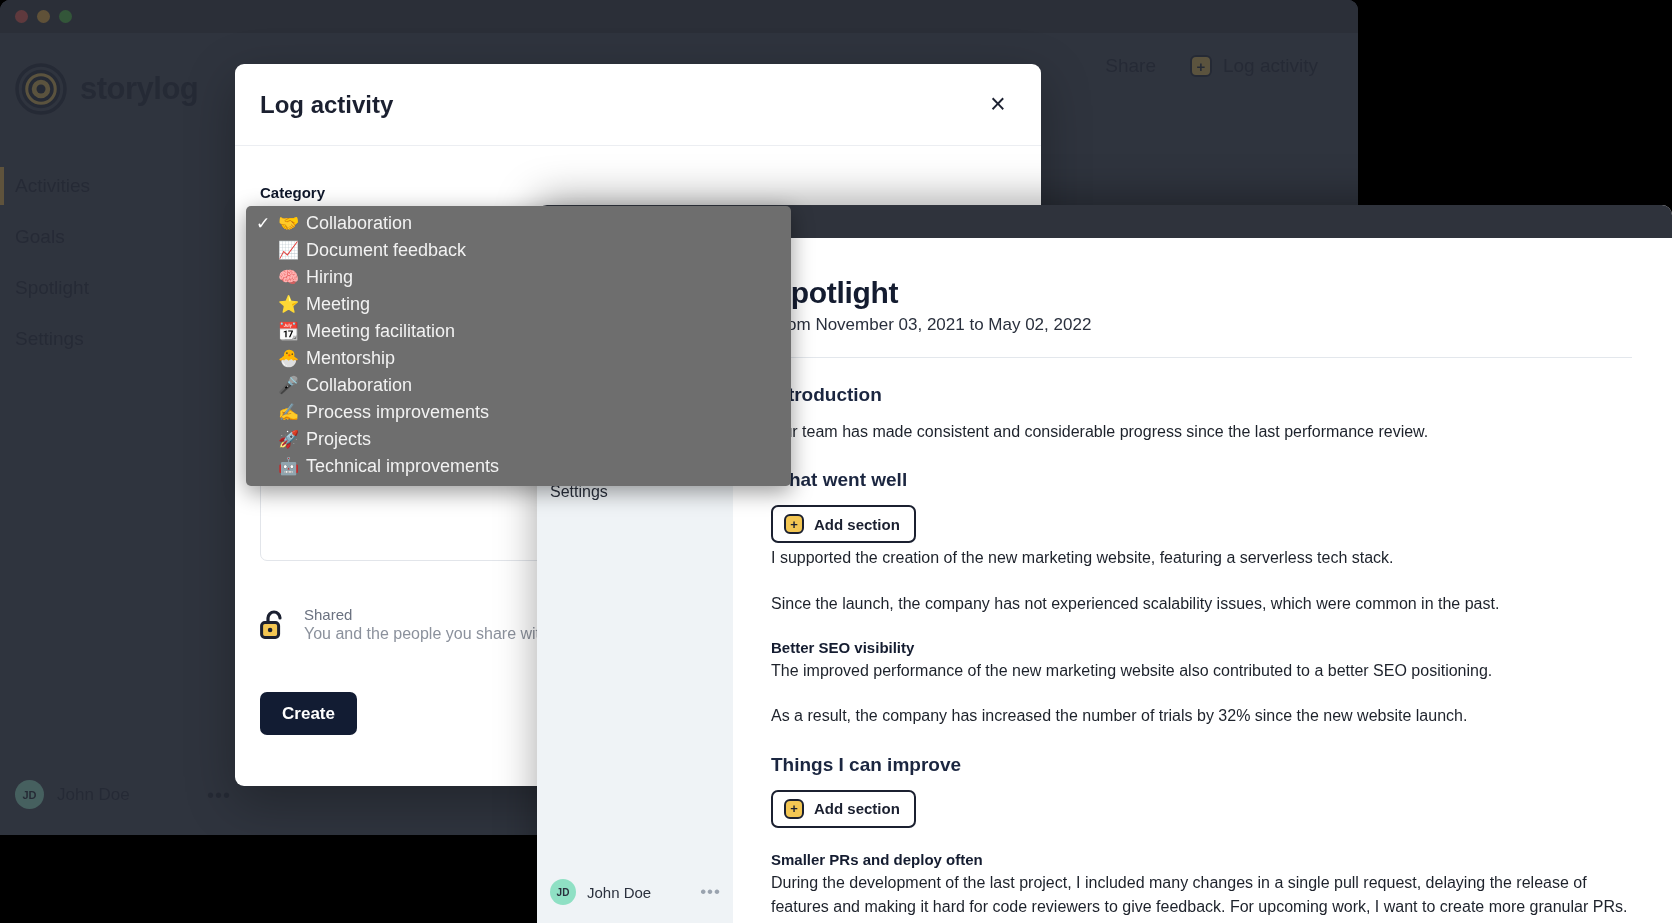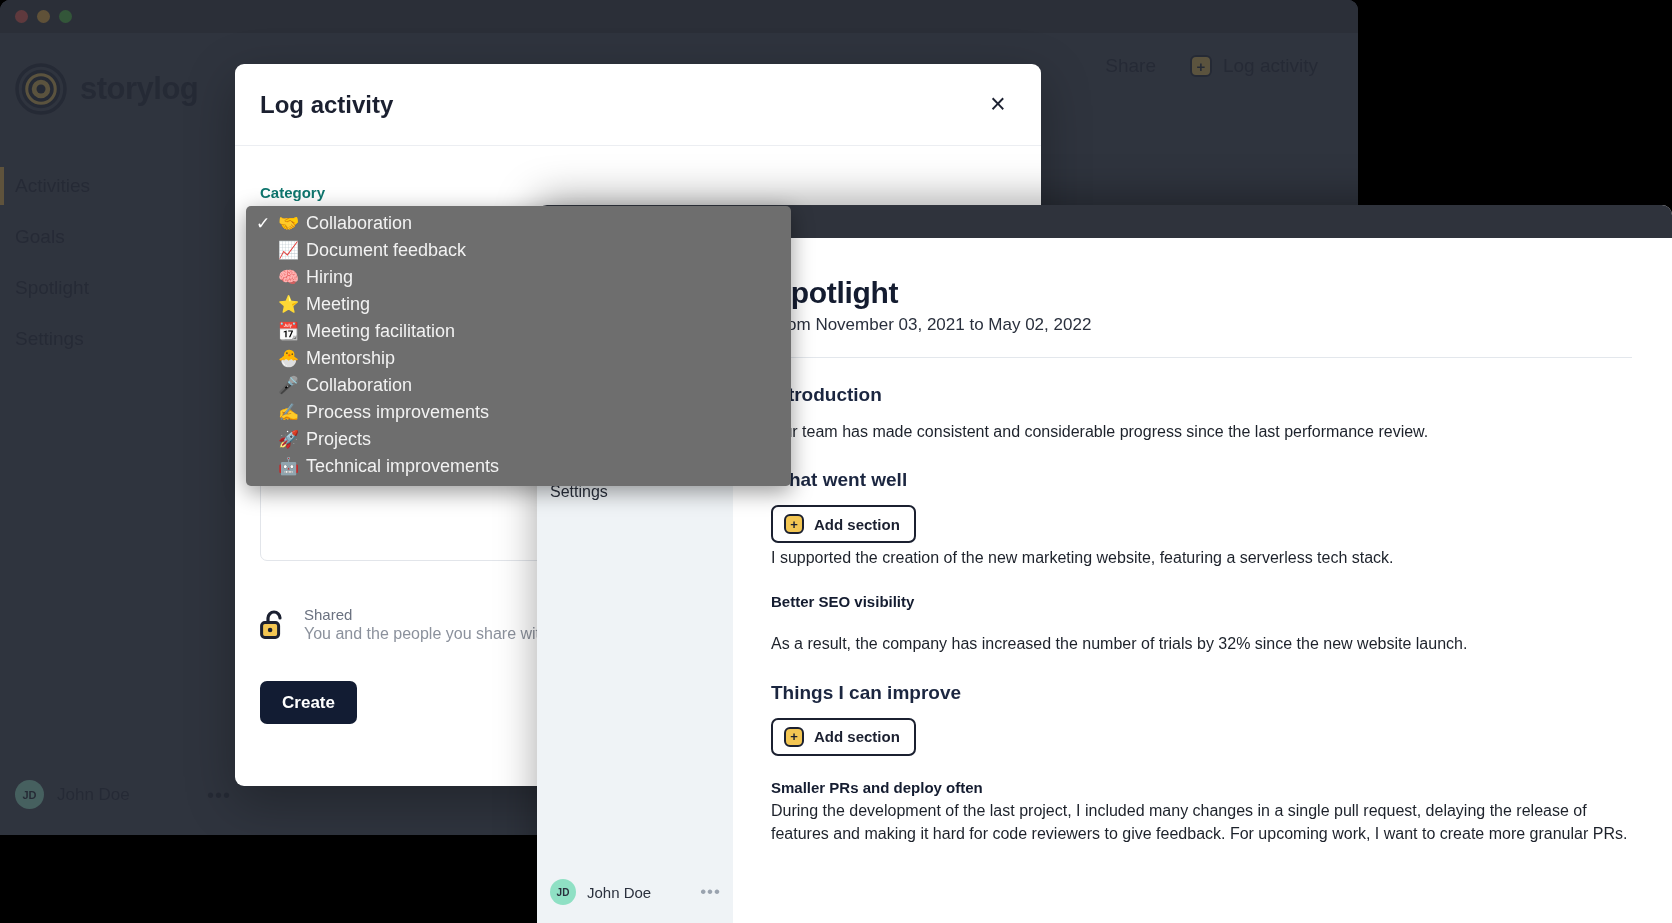--- a/index.html
+++ b/index.html
@@ -84,31 +84,31 @@
     height: 82px; display: flex; align-items: center;
     padding: 0 28px 0 25px; border-bottom: 1px solid #eceef2;
   }
   .modal-title { font-size: 24px; font-weight: 700; color: #1b2030; flex: 1; }
   .close-x {
     font-size: 27px; color: #1b2030; line-height: 1;
     width: 30px; height: 30px; display: flex; align-items: center; justify-content: center;
     font-weight: 300;
   }
   .modal-body { padding: 38px 25px 0 25px; }
-  .field-label { font-size: 15px; font-weight: 700; color: #0f766e; margin-bottom: 9px; }
+  .field-label { font-size: 15px; font-weight: 700; color: #0f172a; margin-bottom: 9px; }
   .textarea-box {
     margin-top: 250px;
     height: 110px; border: 1px solid #e2e5ea; border-radius: 7px; background: #fff;
   }
   .shared-row { display: flex; align-items: center; gap: 17px; margin-top: 45px; }
   .lock-icon { width: 27px; height: 32px; flex: 0 0 27px; }
   .shared-title { font-size: 15px; font-weight: 400; color: #6b7280; }
   .shared-sub { font-size: 16px; color: #8b919c; margin-top: 2px; }
   .create-btn {
-    margin-top: 38px; width: 97px; height: 43px;
+    margin-top: 49px; width: 97px; height: 43px;
     background: #121c33; color: #fff; border: none; border-radius: 7px;
     font-family: "Liberation Sans", sans-serif;
     font-size: 17px; font-weight: 700;
   }
 
   
   .dropdown {
     position: absolute; left: 246px; top: 206px;
     width: 545px;
     background: #6e6e6e;
@@ -349,21 +349,23 @@
 
         <div class="sec-head">Introduction</div>
         <div class="para">Our team has made consistent and considerable progress since the last performance review.</div>
 
         <div class="sec-head">What went well</div>
         <div class="add-section">
           <span class="add-plus">+</span>
           <span class="add-label">Add section</span>
         </div>
         <div class="sub-para">I supported the creation of the new marketing website, featuring a serverless tech stack.</div>
+        <div class="sub-para gap-para">Since the launch, the company has not experienced scalability issues, which were common in the past.</div>
         <div class="sub-head">Better SEO visibility</div>
+        <div class="sub-para">The improved performance of the new marketing website also contributed to a better SEO positioning.</div>
         <div class="sub-para gap-para">As a result, the company has increased the number of trials by 32% since the new website launch.</div>
 
         <div class="sec-head">Things I can improve</div>
         <div class="add-section">
           <span class="add-plus">+</span>
           <span class="add-label">Add section</span>
         </div>
         <div class="sub-head">Smaller PRs and deploy often</div>
         <div class="sub-para">During the development of the last project, I included many changes in a single pull request, delaying the release of features and making it hard for code reviewers to give feedback. For upcoming work, I want to create more granular PRs.</div>
       </div>

